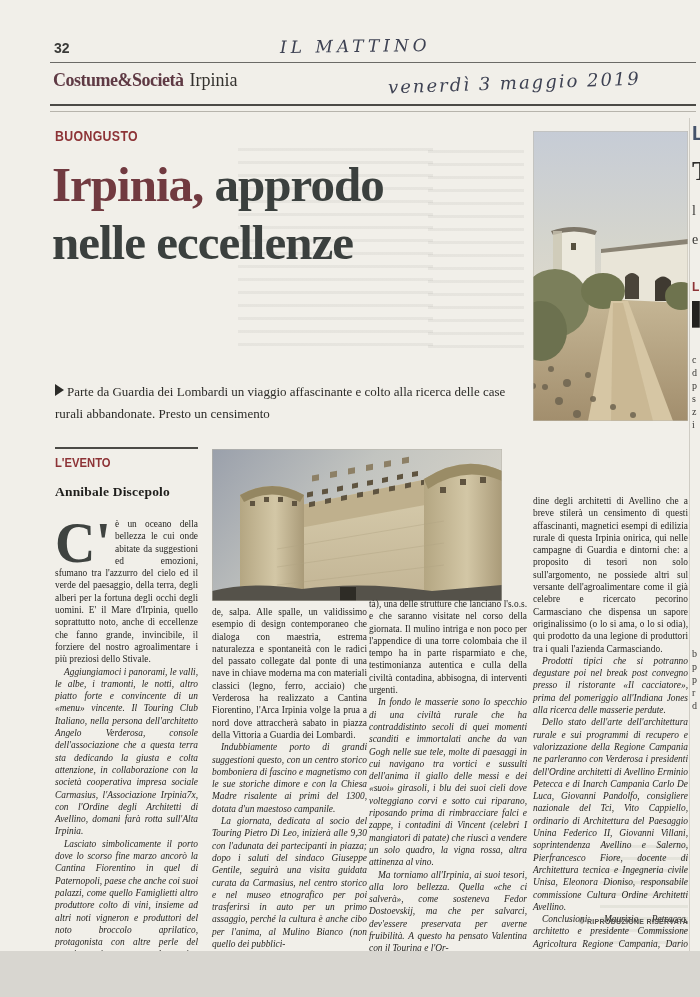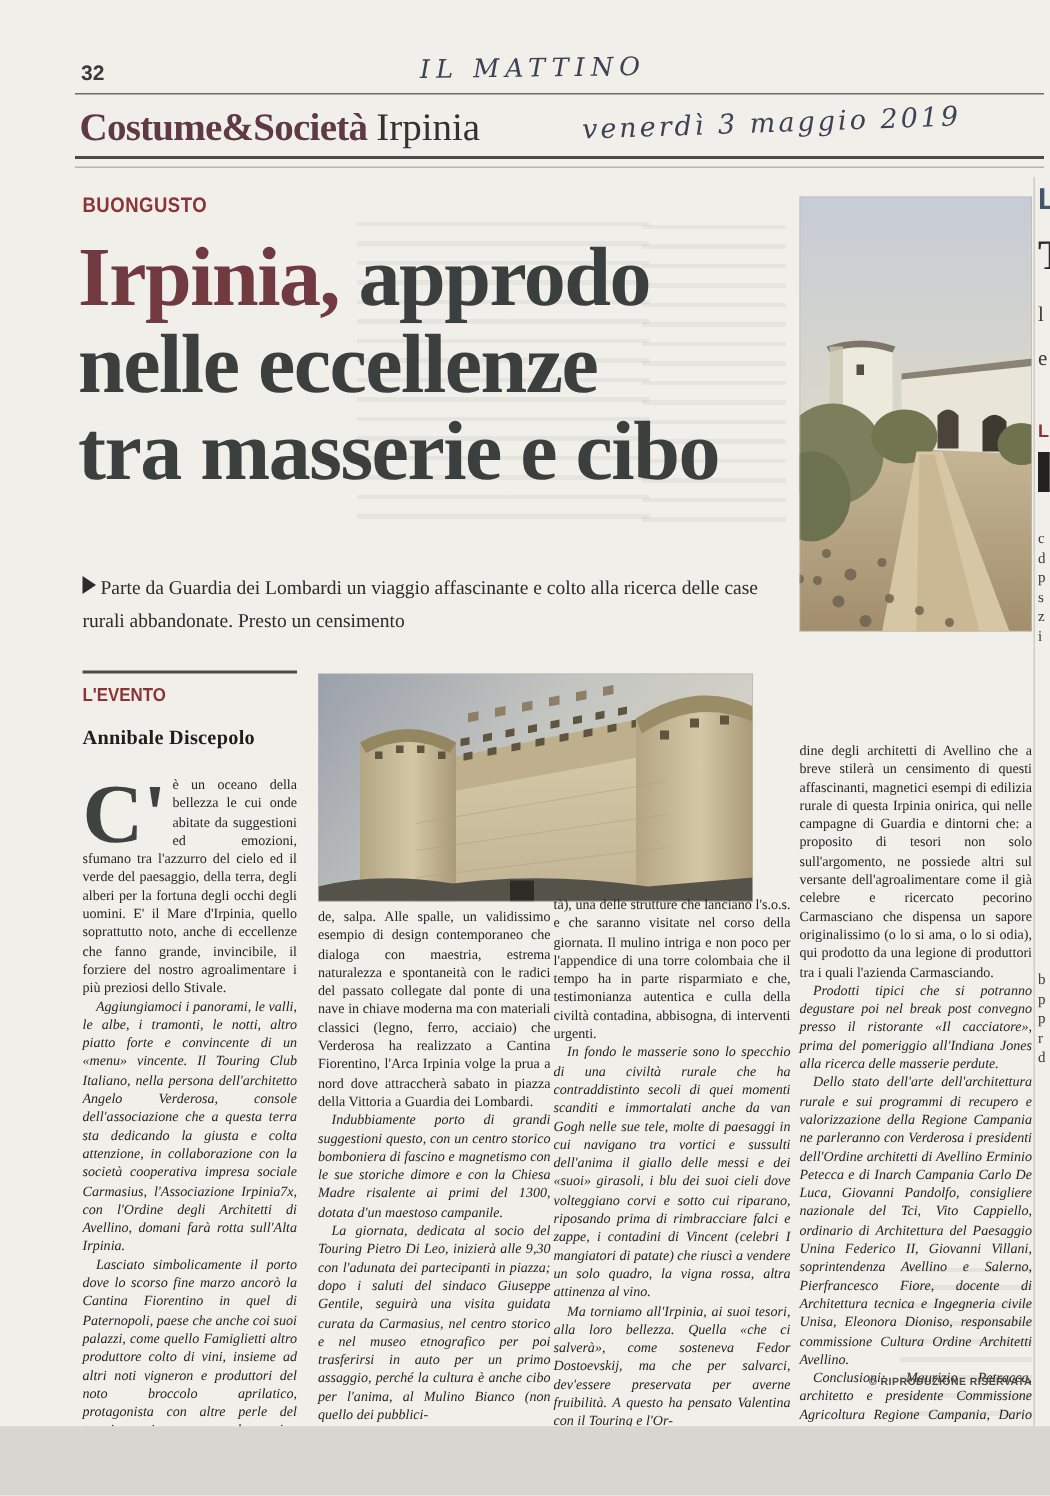--- a/index.html
+++ b/index.html
@@ -10,28 +10,28 @@
   
   .page-num{left:54px;top:40px;font-family:"Liberation Sans",sans-serif;font-weight:bold;
             font-size:14px;color:#3a3a38;}
   .hand{font-family:"DejaVu Serif",serif;font-style:italic;color:#3e4253;}
   .masthead-hand{left:280px;top:36px;font-size:17px;letter-spacing:4px;transform:rotate(-.8deg);}
   .date-hand{left:388px;top:72px;font-size:18px;letter-spacing:2px;transform:rotate(-2deg);}
   .rule{background:#6b6a66;height:1px;}
   .r1{left:50px;top:62px;width:646px;}
   .r2{left:50px;top:104px;width:646px;height:2px;background:#4b4a46;}
   .r3{left:50px;top:111px;width:646px;background:#b7b4ac;}
-  .section-line{left:53px;top:70px;font-size:26px;}
+  .section-line{left:53px;top:70px;font-size:18px;}
   .section-bold{font-weight:bold;color:#5f3a44;letter-spacing:-.5px;}
   .section-reg{color:#34322e;margin-left:6px;}
 
   
   .kicker{left:55px;top:128px;font-family:"Liberation Sans",sans-serif;font-weight:bold;
           font-size:14px;color:#8d3336;transform:scaleX(.88);transform-origin:left;letter-spacing:.4px;}
-  .headline{left:52px;top:156px;width:500px;font-weight:bold;font-size:56px;line-height:58px;
+  .headline{left:52px;top:156px;width:500px;font-weight:bold;font-size:49px;line-height:58px;
             letter-spacing:-1px;color:#3b403e;}
   .hl-accent{color:#713a40;}
   .standfirst{left:55px;top:381px;width:480px;font-size:13px;line-height:21.5px;color:#2c2b28;}
   .tri{display:inline-block;width:0;height:0;border-top:6px solid transparent;
        border-bottom:6px solid transparent;border-left:9px solid #2c2b28;margin-right:3px;}
 
   
   .evt-rule{left:55px;top:447px;width:143px;height:2px;background:#4b4a46;}
   .evt{left:55px;top:456px;font-family:"Liberation Sans",sans-serif;font-weight:bold;
        font-size:12.5px;color:#8d3336;transform:scaleX(.9);transform-origin:left;}
@@ -89,21 +89,20 @@
   <div class="abs rule r3"></div>
 
   <div class="abs ghost g1"></div>
   <div class="abs ghost g2"></div>
   <div class="abs g3"></div>
 
   <div class="abs kicker">BUONGUSTO</div>
   <div class="abs headline">
     <div><span class="hl-accent">Irpinia,</span><span> approdo</span></div>
     <div>nelle eccellenze</div>
-    <div>tra masserie e cibo</div>
   </div>
   <div class="abs standfirst">
     <span class="tri"></span><span>Parte da Guardia dei Lombardi un viaggio affascinante e colto alla ricerca delle case rurali abbandonate. Presto un censimento</span>
   </div>
 
   <svg class="abs photo ph-right" width="155" height="290" viewBox="0 0 155 290">
     <defs>
       <linearGradient id="sky2" x1="0" y1="0" x2="0" y2="1">
         <stop offset="0" stop-color="#c6ccd6"></stop>
           <stop offset="0.7" stop-color="#d5d5cd"></stop>

